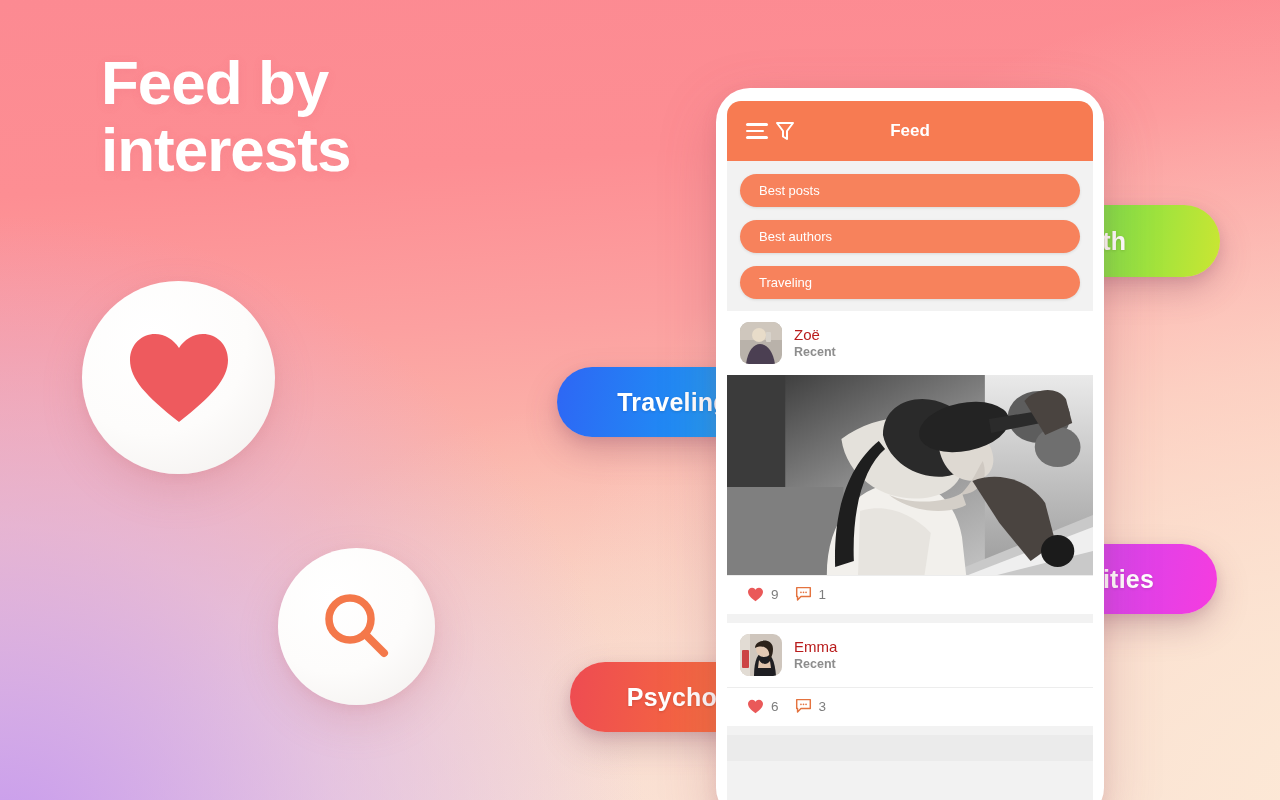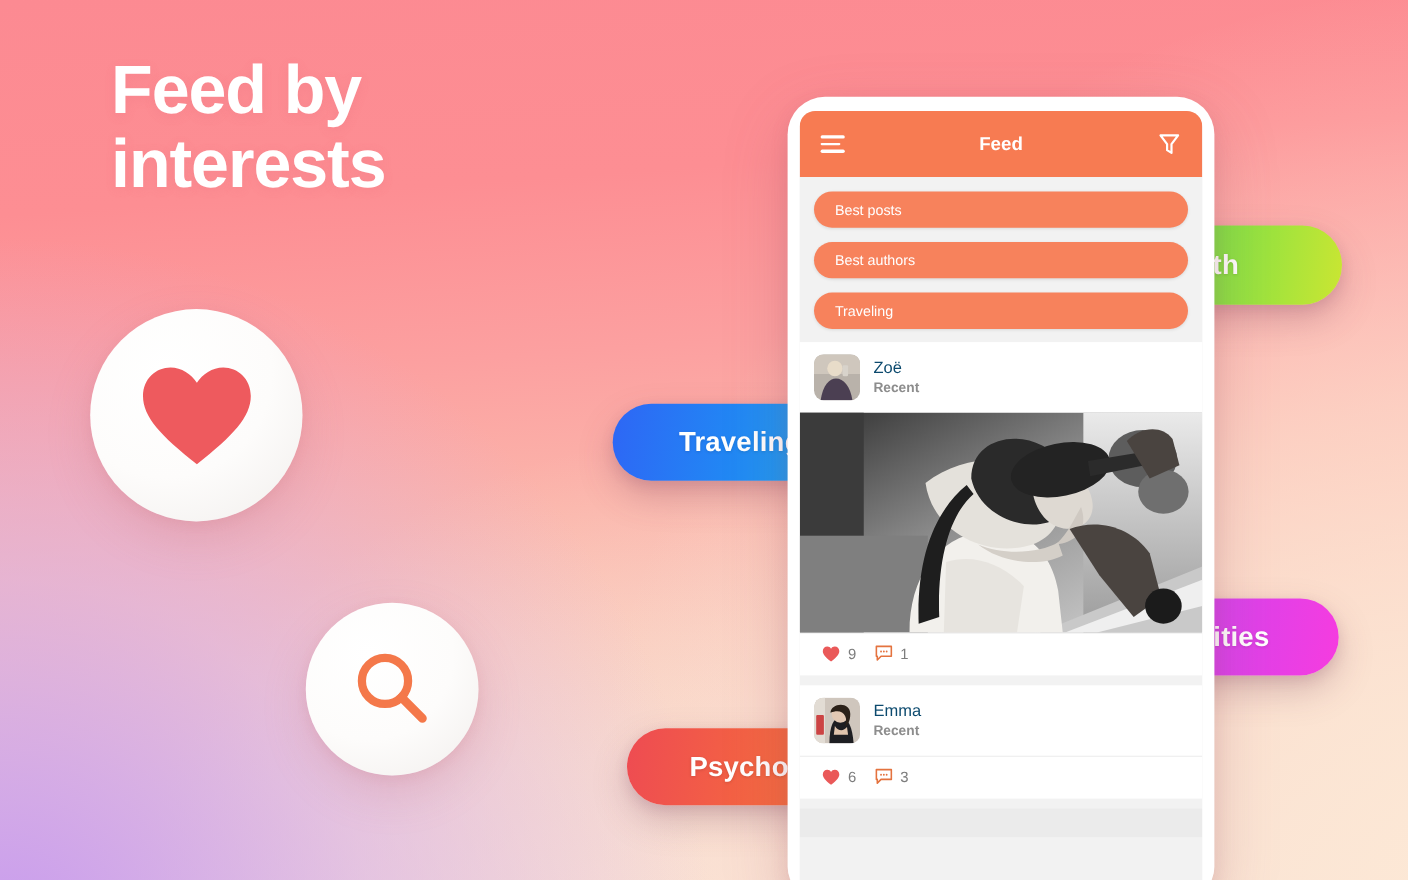--- a/index.html
+++ b/index.html
@@ -58,21 +58,21 @@
     box-shadow:0 20px 56px rgba(160,80,96,0.26), 0 6px 16px rgba(160,80,96,0.12);
     overflow:hidden; padding:13px 11px 0 11px;
   }
   .phone-screen {
     width:100%; height:100%; background:#f2f2f2;
     border-radius:14px 14px 0 0; overflow:hidden; position:relative;
   }
 
   .appbar {
     height:60px; background:#f77b52; border-radius:12px 12px 0 0;
-    display:flex; align-items:center; justify-content:space-between;
+    display:flex; align-items:center; 
     padding:0 16px; position:relative;
   }
   .appbar-title {
     position:absolute; left:0; right:0; text-align:center;
     color:#ffffff; font-size:17px; font-weight:bold; pointer-events:none;
   }
   .icon-btn { width:28px; height:28px; display:flex; align-items:center; justify-content:center; position:relative; z-index:2; }
   .hamburger { width:22px; }
   .hamburger span { display:block; height:2.6px; background:#ffffff; border-radius:2px; margin:4px 0; }
   .hamburger span:nth-child(2) { width:80%; }
@@ -84,21 +84,21 @@
   }
   .chip {
     background:#f7825c; color:#ffffff; font-size:13px;
     padding:9px 19px; border-radius:18px; white-space:nowrap;
     box-shadow:0 1px 3px rgba(0,0,0,0.10);
   }
 
   .post { background:#ffffff; margin-bottom:9px; }
   .post-head { display:flex; align-items:center; gap:12px; padding:11px 13px; }
   .avatar { width:42px; height:42px; border-radius:9px; overflow:hidden; flex-shrink:0; }
-  .post-author { color:#0c4a6e; font-size:15px; line-height:1.25; }
+  .post-author { color:#b91c1c; font-size:15px; line-height:1.25; }
   .post-time { color:#8d8d8d; font-size:12.5px; line-height:1.3;font-weight:bold; }
 
   .post-photo { width:100%; height:200px; display:block; }
 
   .post-text { padding:4px 14px 10px 14px; color:#3a3a3a; font-size:13.6px; line-height:1.68; }
 
   .post-actions {
     display:flex; align-items:center; gap:16px;
     padding:10px 14px 12px 20px; border-top:1px solid #ededed;
   }

